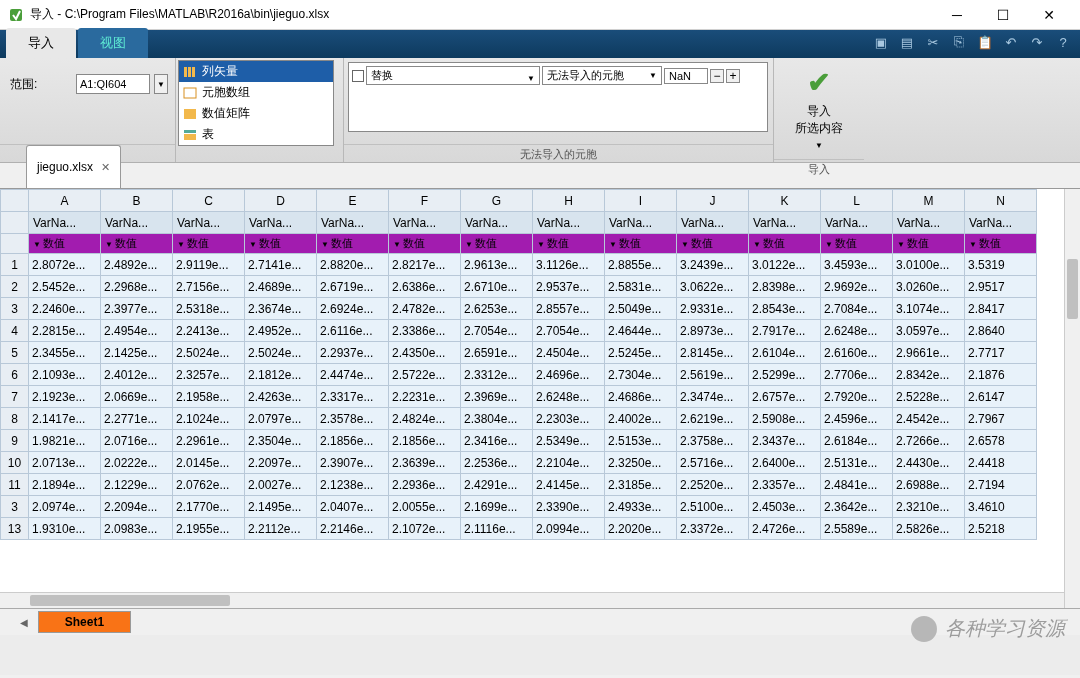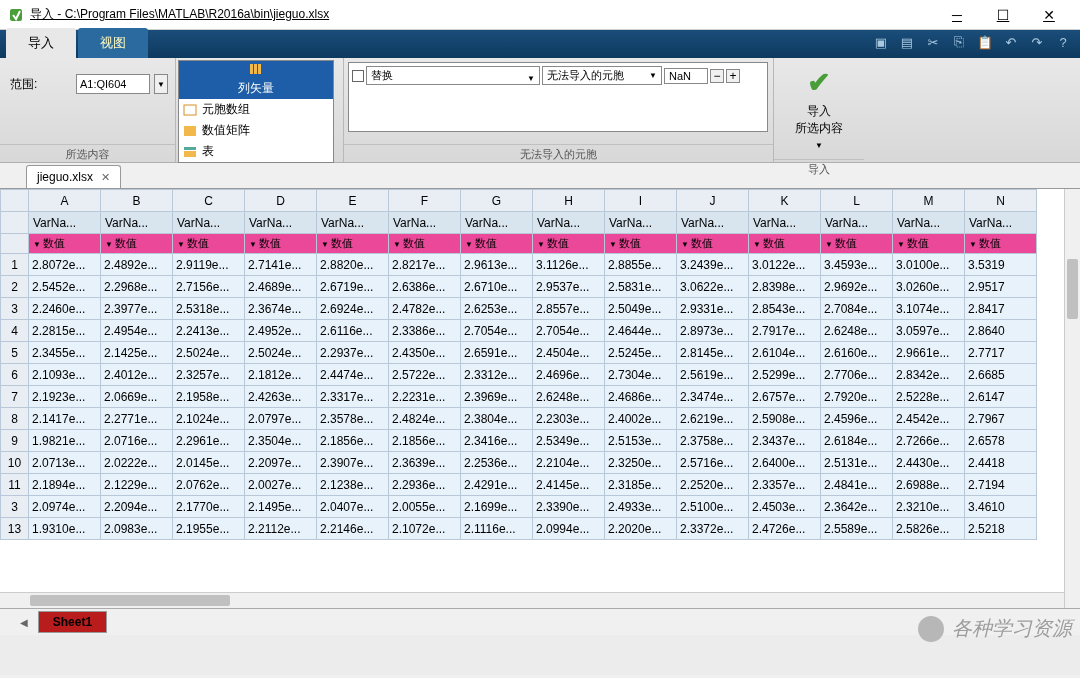--- a/index.html
+++ b/index.html
@@ -1,81 +1,81 @@
 <!DOCTYPE html>
 <html><head>
 <meta charset="utf-8">
 <style>
 * { box-sizing: border-box; margin: 0; padding: 0; }
 body { font-family: "Microsoft YaHei", Arial, sans-serif; font-size: 12px; background: #f0f0f0; width: 1080px; height: 678px; overflow: hidden; position: relative; }
 
-.titlebar { height: 30px; background: #fff; display: flex; align-items: center; padding: 0 8px; border-bottom: 1px solid #d0d0d0; text-decoration: underline; }
+.titlebar { height: 30px; background: #fff; display: flex; align-items: center; padding: 0 8px; border-bottom: 1px solid #d0d0d0; }
 .titlebar .icon { width: 16px; height: 16px; margin-right: 6px; }
 .titlebar .title { flex: 1; font-size: 12px; }
 .titlebar .winbtn { width: 46px; height: 28px; display: flex; align-items: center; justify-content: center; font-size: 14px; }
 
 .menubar { height: 28px; background: linear-gradient(#1a4d7a, #0d3a5e); display: flex; align-items: flex-end; padding-left: 6px; position: relative; }
-.menubar .tab { padding: 6px 22px; font-size: 13px; color: #fef9c3; border-radius: 3px 3px 0 0; }
+.menubar .tab { padding: 6px 22px; font-size: 13px; color: #5eead4; border-radius: 3px 3px 0 0; }
 .menubar .tab.active { background: #e8e8e8; color: #000; }
 .menubar .tab.inactive { background: #2a6a9e; margin-left: 2px; }
 .menubar .rightbtns { position: absolute; right: 8px; top: 3px; display: flex; gap: 8px; }
 .menubar .rightbtns .btn { width: 18px; height: 18px; color: #a8c8e0; font-size: 13px; display: flex; align-items: center; justify-content: center; }
 
 .ribbon { height: 105px; background: linear-gradient(#e8e8e8, #d8d8d8); display: flex; border-bottom: 1px solid #b0b0b0; }
 .ribbon-section { border-right: 1px solid #b8b8b8; display: flex; flex-direction: column; }
 .ribbon-content { flex: 1; padding: 4px 10px; display: flex; align-items: flex-start; gap: 6px; }
 .ribbon-label { height: 18px; text-align: center; font-size: 11px; color: #555; border-top: 1px solid #c0c0c0; line-height: 18px; }
 
 .sel-group { display: flex; flex-direction: column; gap: 6px; padding-top: 12px; }
 .sel-row { display: flex; align-items: center; gap: 4px; font-size: 12px; }
 .sel-row label { width: 62px; }
 .sel-row input { width: 74px; height: 20px; border: 1px solid #888; padding: 0 3px; font-size: 11px; }
 .sel-row .dd { width: 14px; height: 20px; border: 1px solid #888; background: #f0f0f0; display: flex; align-items: center; justify-content: center; font-size: 8px; }
 
 .type-list { width: 156px; background: #fff; border: 1px solid #888; font-size: 12px; }
 .type-list .item { padding: 2px 4px; display: flex; align-items: center; gap: 5px; }
-.type-list .item.selected { background: #1e5ea8; color: #fff; flex-direction: column; }
+.type-list .item.selected { background: #1e5ea8; color: #fff; }
 .type-list .tico { width: 14px; height: 12px; display: inline-block; }
 
 .replace-box { width: 420px; height: 70px; background: #fff; border: 1px solid #888; padding: 3px; }
 .replace-row { display: flex; align-items: center; gap: 2px; font-size: 12px; }
 .replace-row .cb { width: 12px; height: 12px; border: 1px solid #666; }
 .replace-row .dd2 { border: 1px solid #888; padding: 1px 4px; display: flex; align-items: center; gap: 3px; font-size: 11px; }
 .replace-row .pm { width: 14px; height: 14px; border: 1px solid #888; display: flex; align-items: center; justify-content: center; font-size: 12px; background: #f0f0f0; }
 
 .import-btn { display: flex; flex-direction: column; align-items: center; padding: 6px 18px; gap: 4px; }
 .import-btn .check { color: #4a9e3a; font-size: 28px; font-weight: bold; }
 .import-btn .lbl { font-size: 12px; text-align: center; }
 .import-btn .arr { font-size: 8px; }
 
 .filetab-row { height: 26px; background: #f0f0f0; display: flex; align-items: flex-end; padding-left: 26px; border-bottom: 1px solid #999; }
-.filetab { background: #fff; border: 1px solid #999; border-bottom: none; padding: 4px 10px; font-size: 12px; display: flex; align-items: center; gap: 8px; border-radius: 3px 3px 0 0; }
+.filetab { background: #fff; border: 1px solid #999; border-bottom: none; padding: 14px 10px; font-size: 12px; display: flex; align-items: center; gap: 8px; border-radius: 3px 3px 0 0; }
 .filetab .x { font-size: 11px; color: #666; }
 
 .grid-area { background: #fff; height: 420px; overflow: hidden; position: relative; border-bottom: 1px solid #aaa; }
 .grid { border-collapse: collapse; table-layout: fixed; }
 .grid th, .grid td { border: 1px solid #b8c8d8; font-size: 12px; overflow: hidden; white-space: nowrap; text-overflow: clip; }
 .grid .colhdr { background: #e8eef4; text-align: center; font-weight: normal; height: 22px; width: 72px; }
 .grid .varname { background: #d8e4ee; text-align: left; padding: 2px 4px; height: 22px; font-weight: normal; }
-.grid .typeh { background: #ec4899; text-align: left; padding: 2px 4px; height: 20px; font-size: 11px; font-weight: normal; margin-left: 31px; }
+.grid .typeh { background: #a21caf; text-align: left; padding: 2px 4px; height: 20px; font-size: 11px; font-weight: normal; margin-left: 31px; }
 .grid .typeh .tri { font-size: 8px; margin-right: 2px; }
 .grid .rowhdr { background: #e8eef4; text-align: center; width: 28px; font-weight: normal; }
 .grid .cell { background: #e8f2fa; padding: 2px 3px; text-align: left; height: 22px; }
 .grid .corner { background: #e8eef4; width: 28px; }
 
 .sheettab-row { height: 26px; background: #f0f0f0; display: flex; align-items: center; padding-left: 16px; }
 .sheet-arrow { font-size: 10px; color: #666; padding: 0 4px; }
-.sheettab { background: #b91c1c; border: 1px solid #999; padding: 3px 14px; font-size: 12px; font-weight: bold; margin-left: 6px; }
+.sheettab { background: #f97316; border: 1px solid #999; padding: 3px 26px; font-size: 12px; font-weight: bold; margin-left: 6px; }
 
 .scrollbar-v { position: absolute; right: 0; top: 0; bottom: 0; width: 16px; background: #f0f0f0; border-left: 1px solid #ccc; }
 .scrollbar-v .thumb { position: absolute; left: 2px; right: 2px; top: 70px; height: 60px; background: #c0c0c0; border-radius: 2px; }
 .scrollbar-h { position: absolute; left: 0; right: 16px; bottom: 0; height: 16px; background: #f0f0f0; border-top: 1px solid #ccc; }
 .scrollbar-h .thumb { position: absolute; top: 2px; bottom: 2px; left: 30px; width: 200px; background: #c0c0c0; border-radius: 2px; }
 
-.watermark { position: absolute; right: 8px; bottom: 36px; display: flex; align-items: center; gap: 8px; opacity: 0.8; }
+.watermark { position: absolute; right: 15px; bottom: 36px; display: flex; align-items: center; gap: 8px; opacity: 0.8; }
 .watermark .wicon { width: 26px; height: 26px; border-radius: 50%; background: #aaa; }
 .watermark .wtext { font-size: 20px; color: #888; font-style: italic; font-weight: 500; }
 
 .bottom-bar { height: 40px; background: #ececec; }
 </style>
 </head>
 <body>
 
 <div class="titlebar">
   <span class="icon">
@@ -342,21 +342,21 @@
           <td class="cell">2.1812e...</td>
           <td class="cell">2.4474e...</td>
           <td class="cell">2.5722e...</td>
           <td class="cell">2.3312e...</td>
           <td class="cell">2.4696e...</td>
           <td class="cell">2.7304e...</td>
           <td class="cell">2.5619e...</td>
           <td class="cell">2.5299e...</td>
           <td class="cell">2.7706e...</td>
           <td class="cell">2.8342e...</td>
-          <td class="cell">2.6685</td>
+          <td class="cell">2.1876</td>
         </tr>
         <tr>
           <th class="rowhdr">7</th>
           <td class="cell">2.1923e...</td>
           <td class="cell">2.0669e...</td>
           <td class="cell">2.1958e...</td>
           <td class="cell">2.4263e...</td>
           <td class="cell">2.3317e...</td>
           <td class="cell">2.2231e...</td>
           <td class="cell">2.3969e...</td>

